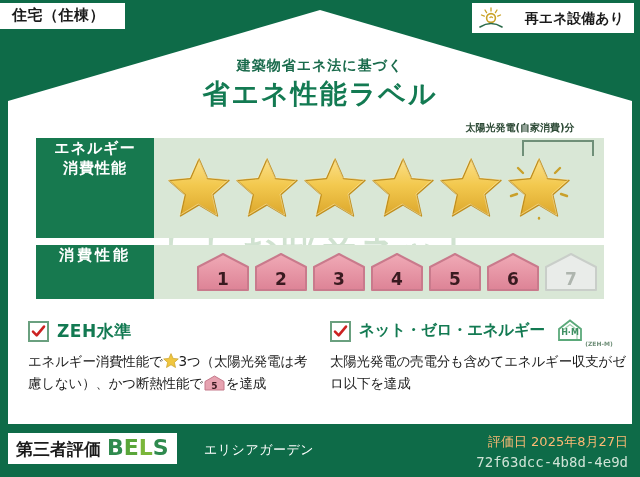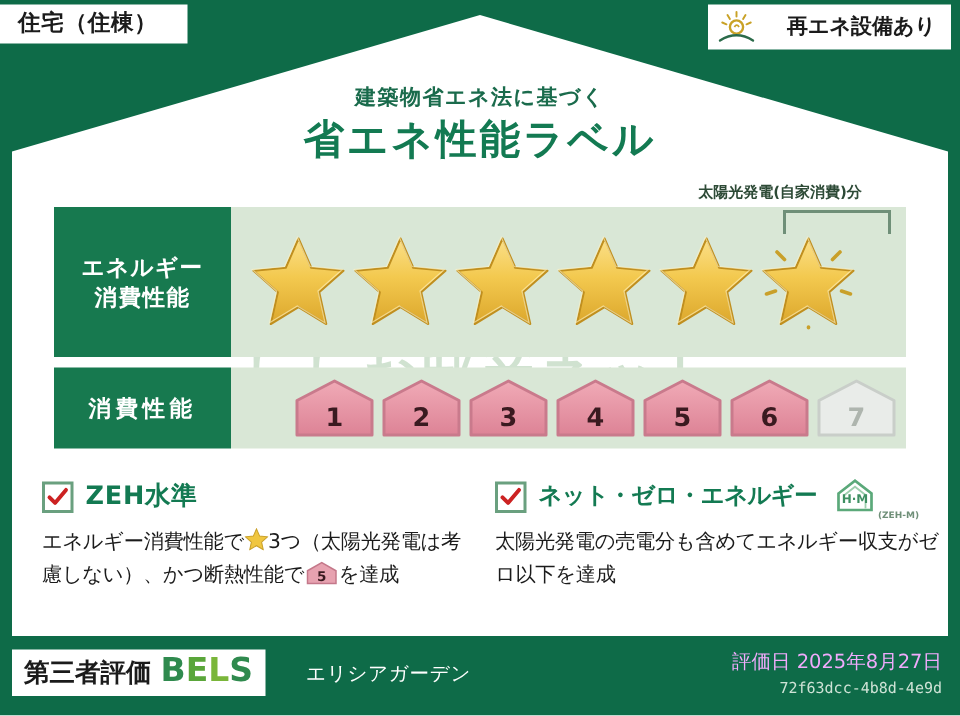--- a/index.html
+++ b/index.html
@@ -82,21 +82,21 @@
     display: flex; align-items: stretch; z-index: 3;
   }
   #row-energy { top: 138px; width: 568px; height: 100px; }
   #row-insul  { top: 245px; width: 568px; height: 54px; }
 
   .perf-key {
     width: 118px;
     background: #17794f;
     color: #ffffff;
     display: flex; flex-direction: column;
-    align-items: center; justify-content: center;
+    align-items: center; 
     font-size: 15px; font-weight: bold;
     letter-spacing: 1px; line-height: 1.35;
     flex: none;
   }
   #row-insul .perf-key { font-size: 15px; letter-spacing: 3px; }
 
   .perf-val {
     flex: 1;
     background: #d9e7d6;
     position: relative;
@@ -216,25 +216,25 @@
   .bels-mark .b2 { color: #5aa63a; }
   .bels-mark .b3 { color: #7ab63a; }
   .bels-mark .b4 { color: #2f8a4e; }
 
   .bldg-name {
     position: absolute; left: 204px; top: 18px;
     font-size: 13px; color: #ffffff; line-height: 1; letter-spacing: .5px;
   }
   .eval-date {
     position: absolute; right: 12px; top: 10px;
-    font-size: 13px; color: #f0abfc; line-height: 1.1;
+    font-size: 13px; color: #fdba74; line-height: 1.1;
   }
   .eval-id {
     position: absolute; right: 12px; top: 30px;
-    font-size: 10px; color: #cfe3d6; text-align: right; line-height: 1;
+    font-size: 14px; color: #cfe3d6; text-align: right; line-height: 1;
     font-family: "DejaVu Sans Mono", "Liberation Mono", monospace;
   }
 </style>
 </head>
 <body>
 
 <div id="label-root">
 
   <div class="house-body"></div>
 

